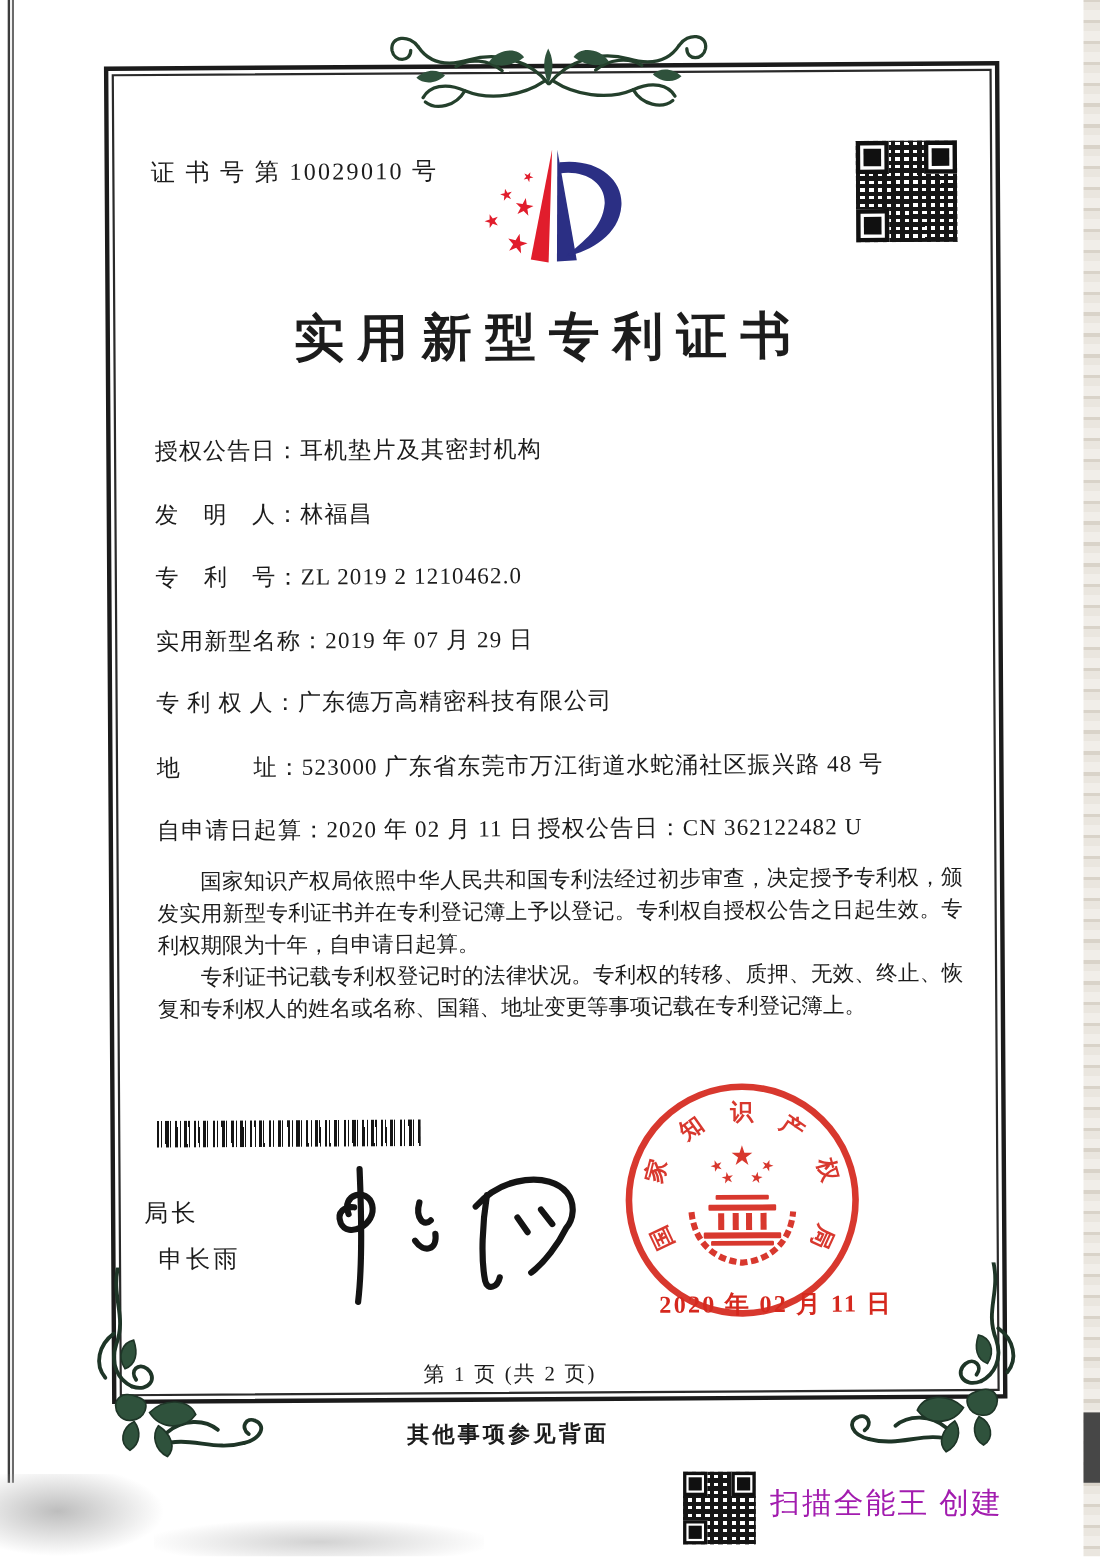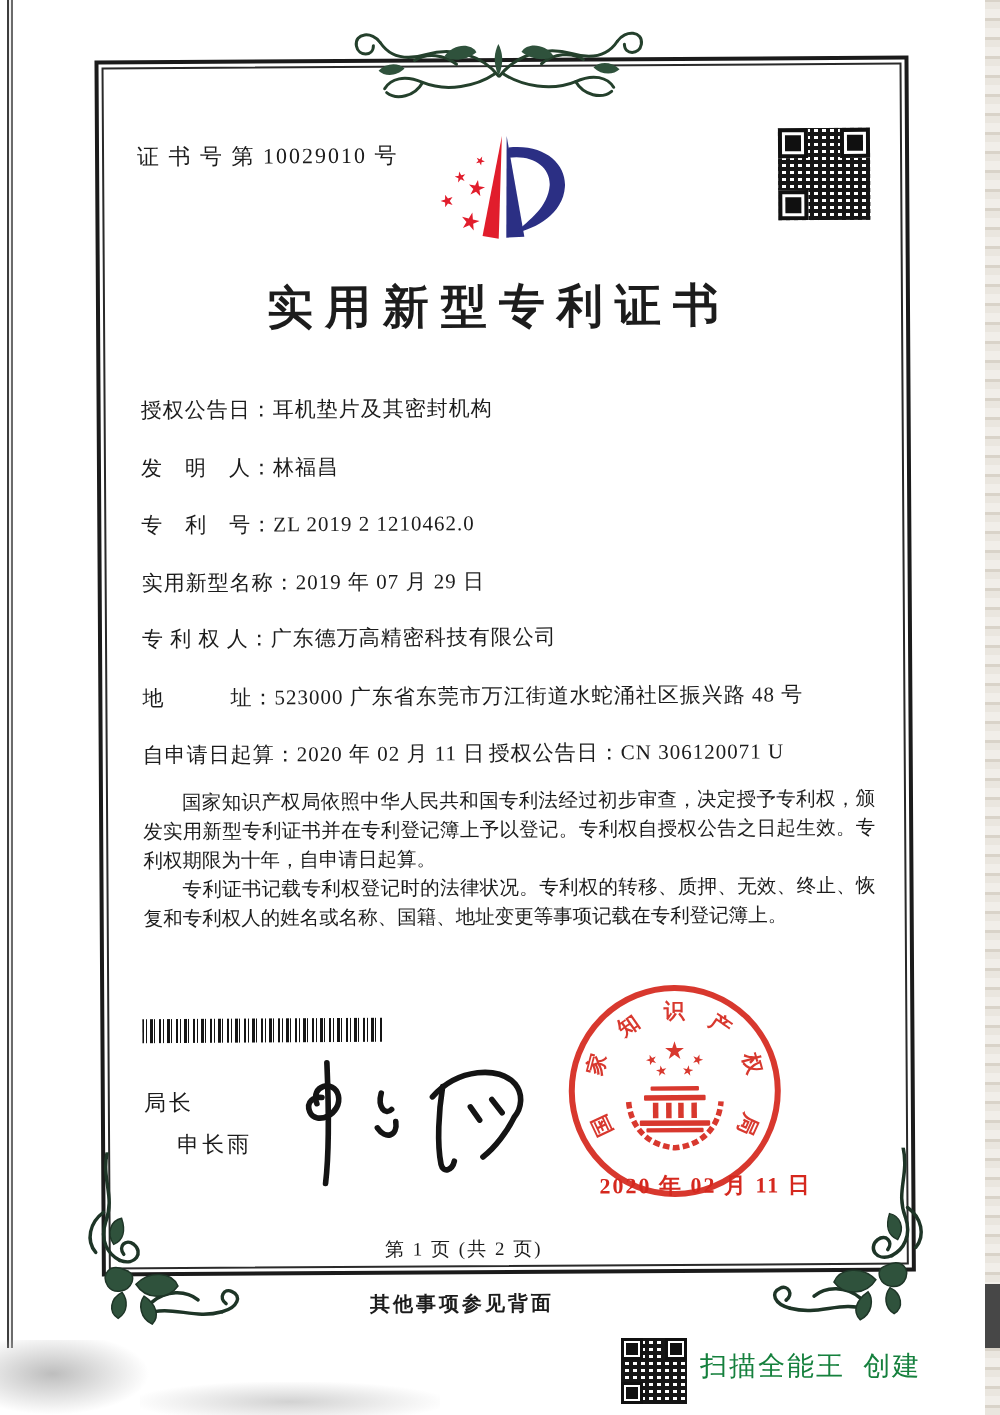--- a/index.html
+++ b/index.html
@@ -51,34 +51,34 @@
   .grant-no{left:488px;top:739px;font-size:21px;letter-spacing:1px;white-space:nowrap;}
   
   .paras{left:142px;top:786px;width:732px;font-size:19.5px;line-height:29px;text-align:justify;}
   .paras p{margin:0;text-indent:2em;}
   
   .barcode{left:140px;top:1017px;width:240px;height:24px;
     background:repeating-linear-gradient(90deg,
       #141414 0 2px,#fff 2px 4px,#141414 4px 5px,#fff 5px 8px,
       #141414 8px 11px,#fff 11px 12px,#141414 12px 13px,#fff 13px 17px);}
   
-  .director-title{left:141px;top:1086px;font-size:22px;font-family:"Liberation Sans","DejaVu Sans",sans-serif;letter-spacing:3px;text-align:right;}
-  .director-name{left:141px;top:1128px;font-size:22px;font-family:"Liberation Sans","DejaVu Sans",sans-serif;letter-spacing:3px;margin-left:33px;}
+  .director-title{left:128px;top:1086px;font-size:22px;font-family:"Liberation Sans","DejaVu Sans",sans-serif;letter-spacing:3px;text-align:right;}
+  .director-name{left:141px;top:1128px;font-size:22px;font-family:"Liberation Sans","DejaVu Sans",sans-serif;letter-spacing:3px;}
   .signature{left:268px;top:1048px;width:266px;height:146px;}
   
   .seal{left:566px;top:986px;width:212px;height:212px;mix-blend-mode:multiply;opacity:.93;}
   .seal-ring{position:absolute;inset:0;border:6px solid #d5281e;border-radius:50%;}
   .seal-char{position:absolute;width:24px;height:24px;margin:-12px 0 0 -12px;
     color:#d5281e;font-size:21px;font-weight:bold;text-align:center;line-height:24px;}
   .seal-date{left:596px;top:1172px;font-size:22px;font-weight:bold;color:#d5281e;letter-spacing:2px;}
   
   .page-info{left:300px;top:1236px;width:320px;text-align:center;font-size:19px;letter-spacing:2px;}
   .back-note{left:98px;top:1290px;width:720px;text-align:center;font-size:20px;font-weight:bold;letter-spacing:3px;}
-  .cs-label{left:700px;top:1348px;font-size:27px;color:#15803d;letter-spacing:2px;
-    font-family:Liberation Mono, monospace;}
+  .cs-label{left:700px;top:1348px;font-size:27px;color:#a21caf;letter-spacing:2px;
+    font-family:Liberation Serif, serif;}
 </style>
 </head>
 <body>
 
 <div class="abs scan-right-strip"></div>
 <div class="abs scan-right-dark"></div>
 <div class="abs scan-left-edge"></div>
 <div class="abs scan-blob-a"></div>
 <div class="abs scan-blob-b"></div>
 
@@ -178,21 +178,21 @@
 
   <div class="abs title">实用新型专利证书</div>
 
   <div class="abs row r0"><span>授权公告日：</span><span>耳机垫片及其密封机构</span></div>
   <div class="abs row r1"><span>发　明　人：</span><span>林福昌</span></div>
   <div class="abs row r2"><span>专　利　号：</span><span>ZL 2019 2 1210462.0</span></div>
   <div class="abs row r3"><span>实用新型名称：</span><span>2019 年 07 月 29 日</span></div>
   <div class="abs row r4"><span>专 利 权 人：</span><span>广东德万高精密科技有限公司</span></div>
   <div class="abs row r5"><span>地　　　址：</span><span>523000 广东省东莞市万江街道水蛇涌社区振兴路 48 号</span></div>
   <div class="abs row r6"><span>自申请日起算：</span><span>2020 年 02 月 11 日</span></div>
-  <div class="abs grant-no"><span>授权公告日：</span><span>CN 306120071 U</span></div>
+  <div class="abs grant-no"><span>授权公告日：</span><span>CN 362122482 U</span></div>
 
   <div class="abs paras">
     <p>国家知识产权局依照中华人民共和国专利法经过初步审查，决定授予专利权，颁发实用新型专利证书并在专利登记簿上予以登记。专利权自授权公告之日起生效。专利权期限为十年，自申请日起算。</p>
     <p>专利证书记载专利权登记时的法律状况。专利权的转移、质押、无效、终止、恢复和专利权人的姓名或名称、国籍、地址变更等事项记载在专利登记簿上。</p>
   </div>
 
   <div class="abs barcode"></div>
 
   <div class="abs director-title">局长</div>
   <div class="abs director-name">申长雨</div>

